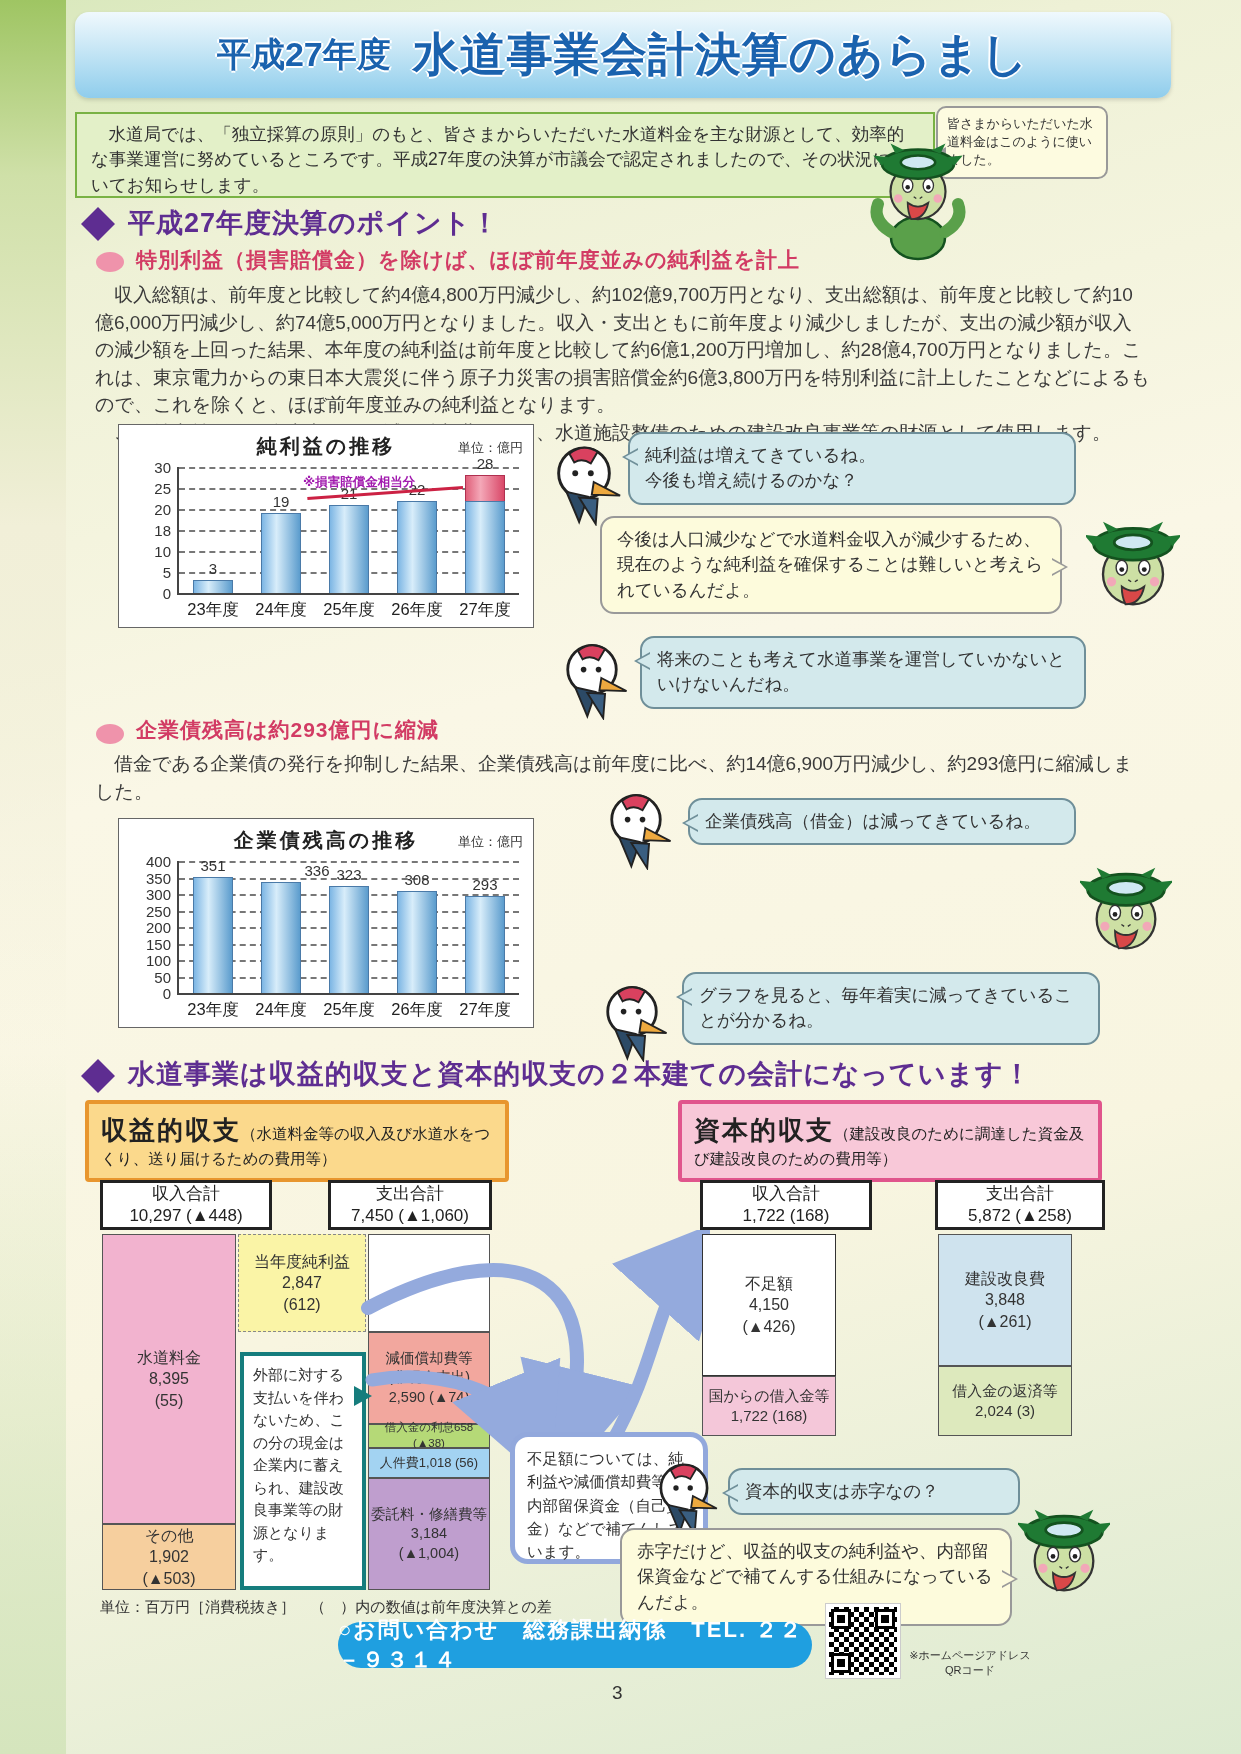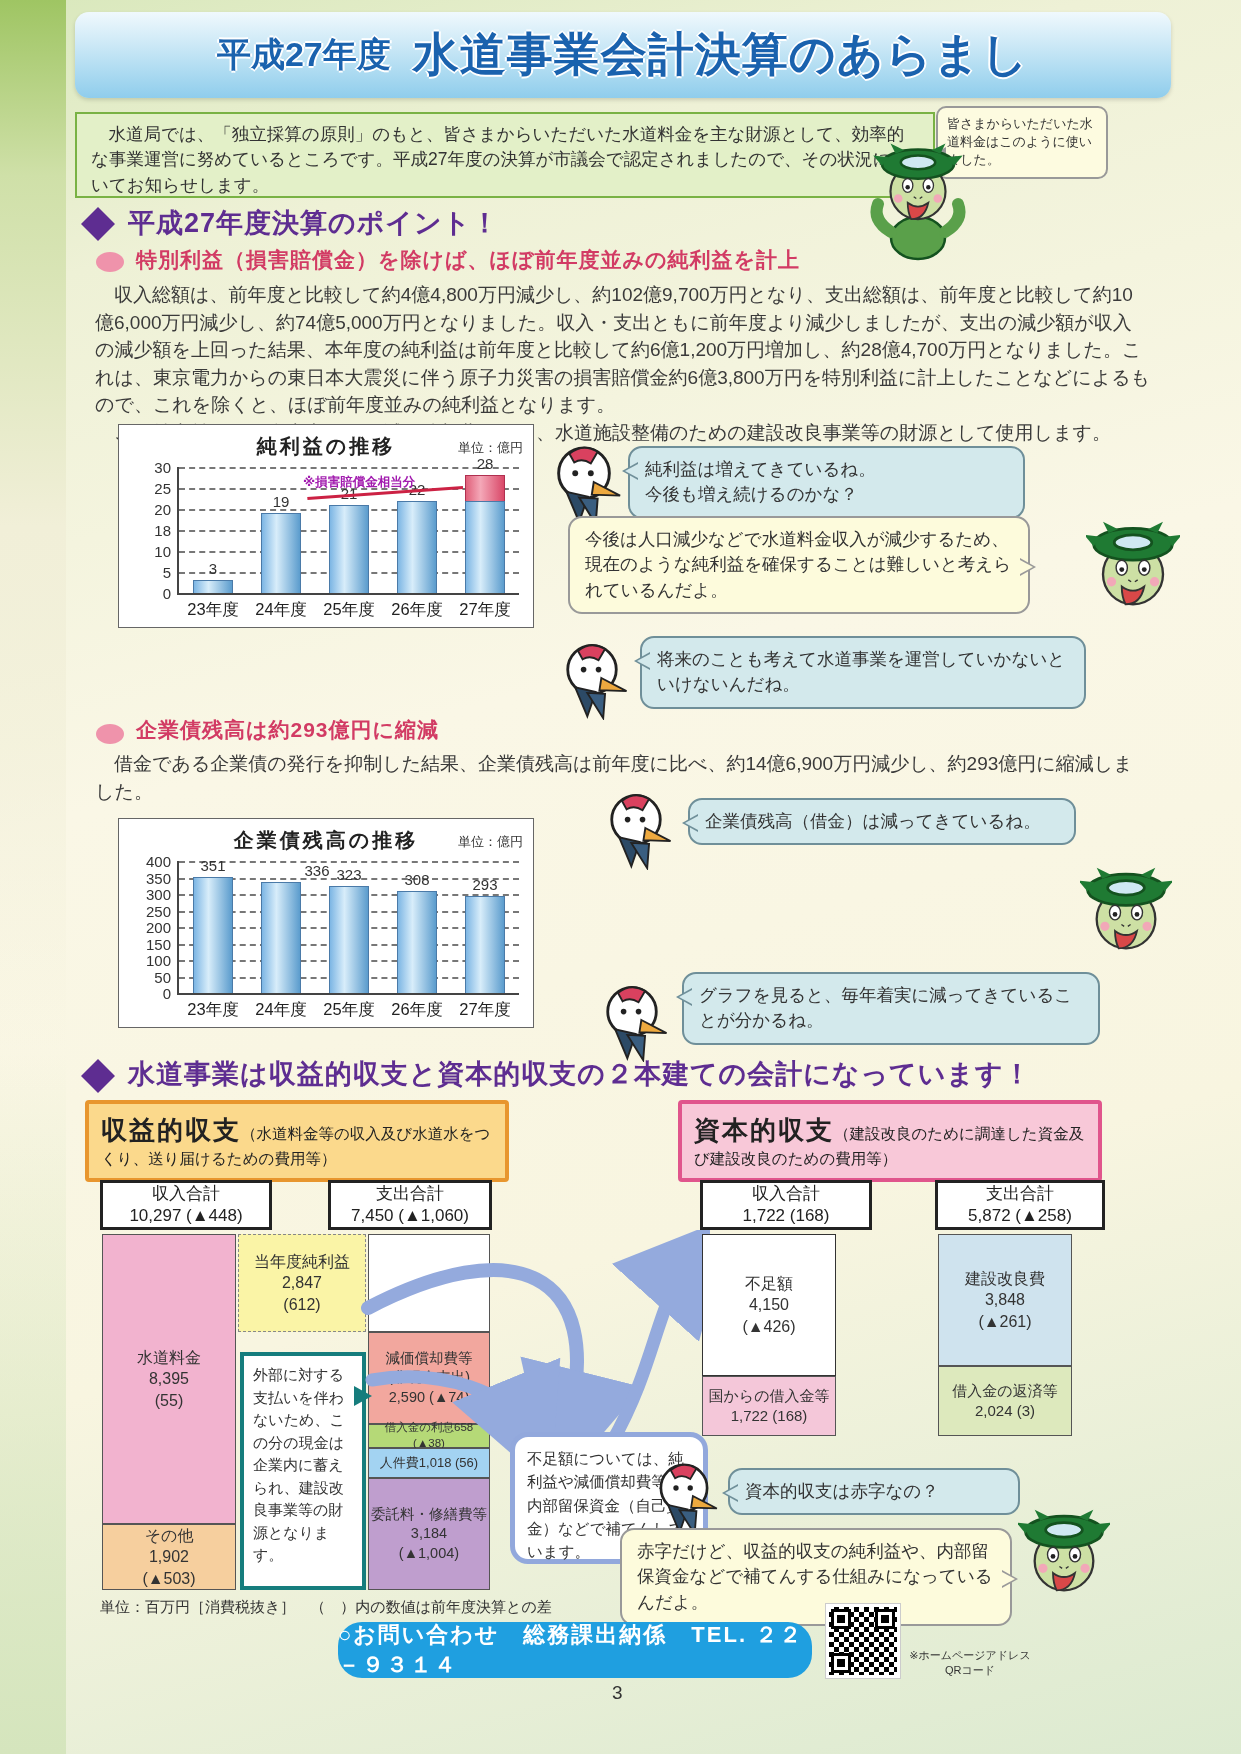--- a/index.html
+++ b/index.html
@@ -199,24 +199,24 @@
         <div class="bval" style="left: 306px; top: -11.6px;">28</div>
         <div class="xtick" style="left: 306px;">27年度</div>
         <div class="red-note" style="left: 124px; top: 7.12px;">※損害賠償金相当分</div>
         <div class="red-line" style="left: 128px; width: 156px; top: 18.9px; transform: rotate(-4deg);"></div>
       </div>
   </div>
 
   <svg class="abs" style="left:545px;top:438px" width="78" height="88" viewBox="0 0 80 90">
       <use href="#sym-bird"></use>
     </svg>
-  <div class="bubble blue pre" style="left:628px;top:446px;width:397px">純利益は増えてきているね。
+  <div class="bubble blue pre" style="left:628px;top:432px;width:448px">純利益は増えてきているね。
 今後も増え続けるのかな？</div>
 
-  <div class="bubble yellow pre" style="left:568px;top:516px;width:462px">今後は人口減少などで水道料金収入が減少するため、現在のような純利益を確保することは難しいと考えられているんだよ。</div>
+  <div class="bubble yellow pre" style="left:600px;top:516px;width:462px">今後は人口減少などで水道料金収入が減少するため、現在のような純利益を確保することは難しいと考えられているんだよ。</div>
   <svg class="abs" style="left:1086px;top:518px" width="94" height="90" viewBox="0 0 100 96">
       <use href="#sym-kappa"></use>
     </svg>
 
   <svg class="abs" style="left:552px;top:636px" width="80" height="84" viewBox="0 0 80 90">
       <use href="#sym-bird"></use>
     </svg>
   <div class="bubble blue pre" style="left:640px;top:636px;width:446px">将来のことも考えて水道事業を運営していかないといけないんだね。</div>
 
   <div class="abs pinkdot" style="left:96px;top:724px"></div>
@@ -345,21 +345,21 @@
   <svg class="abs" style="left:648px;top:1456px" width="72" height="80" viewBox="0 0 80 90">
       <use href="#sym-bird"></use>
     </svg>
   <div class="bubble blue pre" style="left:728px;top:1468px;width:292px">資本的収支は赤字なの？</div>
   <div class="bubble yellow pre" style="left:620px;top:1528px;width:392px">赤字だけど、収益的収支の純利益や、内部留保資金などで補てんする仕組みになっているんだよ。</div>
   <svg class="abs" style="left:1018px;top:1506px" width="92" height="88" viewBox="0 0 100 96">
       <use href="#sym-kappa"></use>
     </svg>
 
   <div class="abs unit-note pre" style="left:100px;top:1598px;width:700px">単位：百万円［消費税抜き］　（　）内の数値は前年度決算との差</div>
-  <div class="contact" style="left:338px;top:1622px;width:474px;height:56px">○お問い合わせ　総務課出納係　TEL. ２２－９３１４</div>
+  <div class="contact" style="left:338px;top:1622px;width:474px;height:46px">○お問い合わせ　総務課出納係　TEL. ２２－９３１４</div>
   <div class="qr" style="left:826px;top:1604px;width:68px;height:68px">
     <div class="finder" style="left:2px;top:2px"></div>
     <div class="finder" style="right:2px;top:2px"></div>
     <div class="finder" style="left:2px;bottom:2px"></div>
   </div>
   <div class="abs qr-caption pre" style="left:900px;top:1648px;width:140px;text-align:center">※ホームページアドレス
 QRコード</div>
   <div class="abs pagenum" style="left:612px;top:1682px">3</div>
 </div>
 

